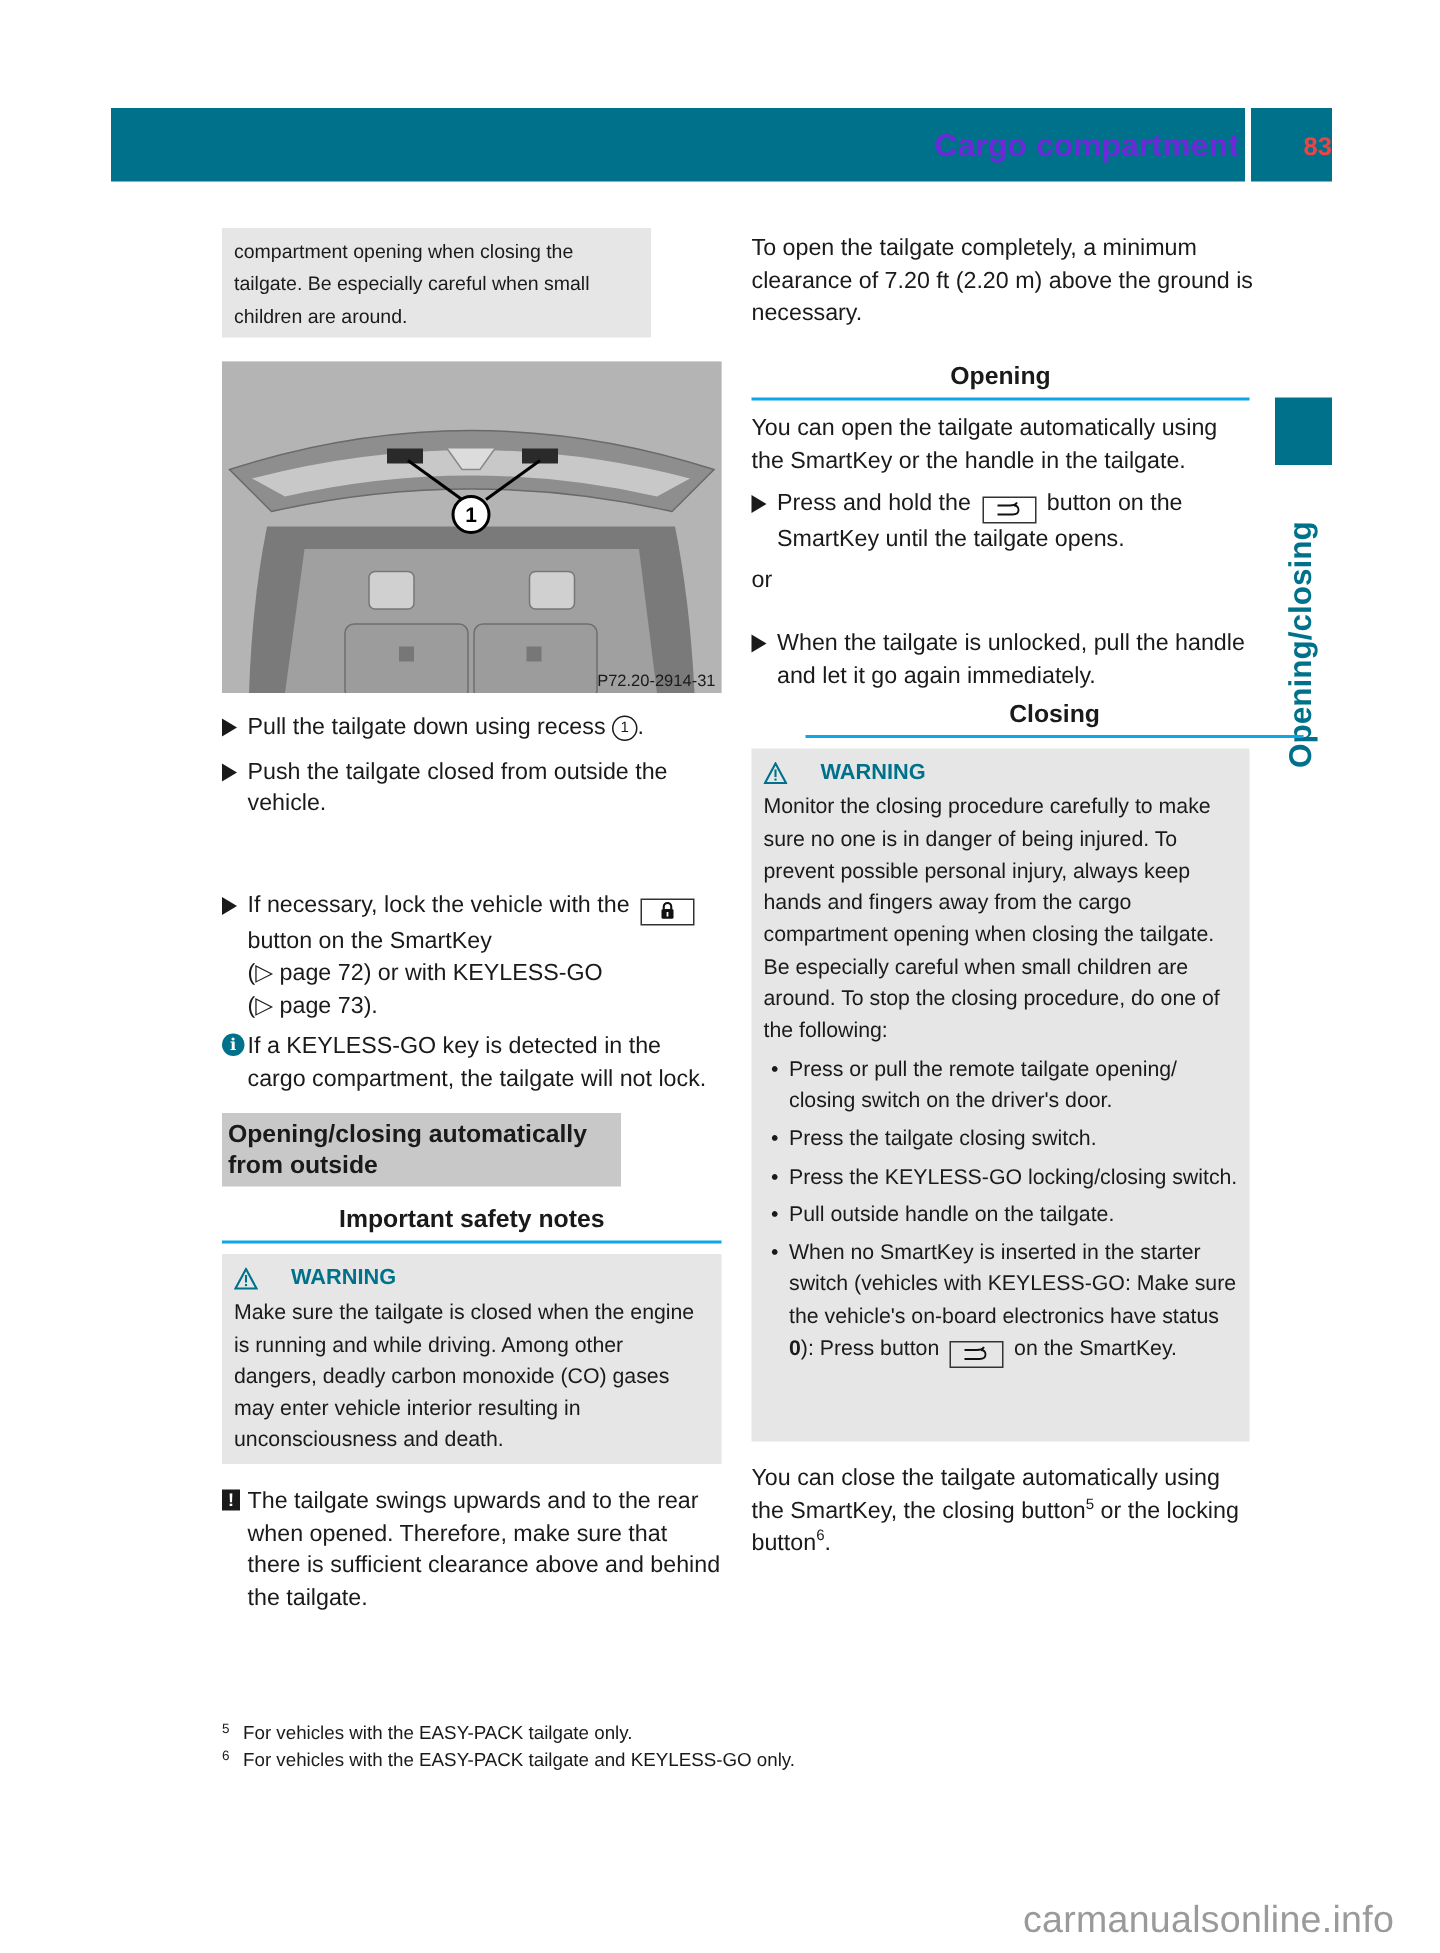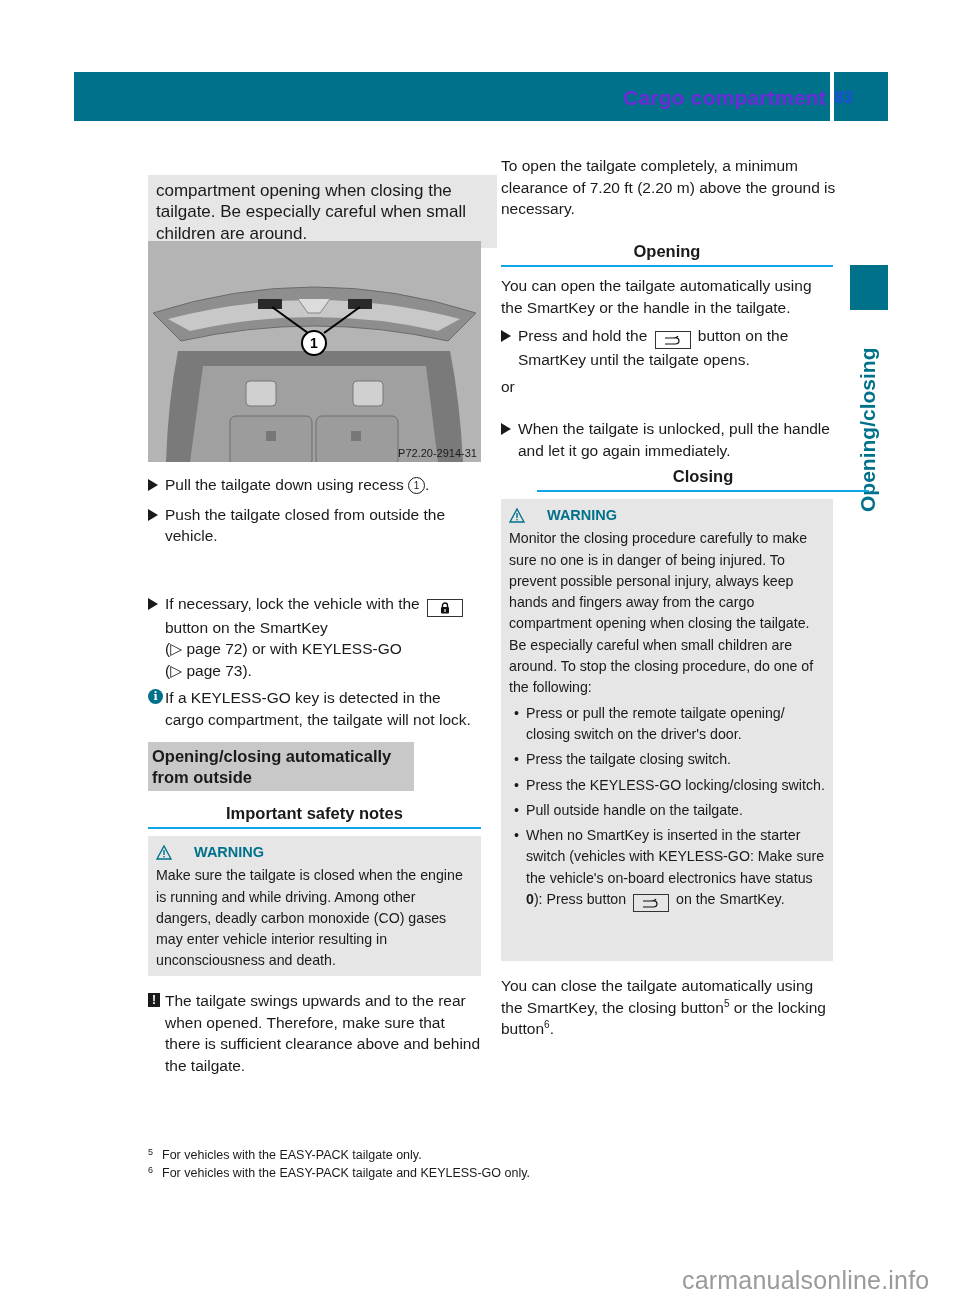--- a/index.html
+++ b/index.html
@@ -3,21 +3,21 @@
 <meta charset="utf-8">
 <style>
   html, body { margin:0; padding:0; }
   body { width:960px; height:1302px; background:#ffffff; position:relative; overflow:hidden;
          font-family:"Liberation Sans", "DejaVu Sans", sans-serif; color:#1a1a1a; }
   .abs { position:absolute; }
   .teal { background:#00718a; }
   .header-bar { left:74px; top:72px; width:756px; height:49px; }
   .header-title { right:134px; top:86px; color:#6d28d9; font-weight:bold; font-size:21px; letter-spacing:0.2px; }
   .page-box { left:834px; top:72px; width:54px; height:49px; }
-  .page-num { left:834px; width:54px; top:88px; text-align:left; color:#1d4ed8; font-weight:bold; font-size:17px; }
+  .page-num { left:834px; width:54px; top:88px; text-align:right; color:#ef4444; font-weight:bold; font-size:17px; }
   .side-tab { left:850px; top:265px; width:38px; height:45px; }
   .side-label { left:856px; top:512px; transform-origin:0 0; transform:rotate(-90deg); color:#00718a;
                 font-weight:bold; font-size:21px; white-space:nowrap; }
 
   .col { font-size:15.5px; line-height:21.5px; }
   .greybox { background:#e6e6e6; }
   .warn-box { background:#e6e6e6; padding:6px 8px 8px 8px; box-sizing:border-box; font-size:14.2px; line-height:21.3px; }
   .warn-title { color:#00718a; font-weight:bold; font-size:14.5px; display:flex; align-items:center; gap:22px; margin-bottom:2px; }
   .warn-title svg { width:16px; height:15px; }
   .bullet-step { position:relative; padding-left:17px; margin-bottom:8px; }
@@ -38,21 +38,21 @@
 </head>
 <body>
 
 <div class="abs teal header-bar"></div>
 <div class="abs header-title">Cargo compartment</div>
 <div class="abs teal page-box"></div>
 <div class="abs page-num">83</div>
 <div class="abs teal side-tab"></div>
 <div class="abs side-label">Opening/closing</div>
 
-<div class="abs greybox col" style="left:148px; top:152px; width:349px; height:73px; padding:5px 8px; box-sizing:border-box; font-size:17px; line-height:21.3px;margin-top:23px;">
+<div class="abs greybox col" style="left:148px; top:152px; width:286px; height:73px; padding:5px 8px; box-sizing:border-box; font-size:13px; line-height:21.3px;">
   <span>compartment opening when closing the tailgate. Be especially careful when small children are around.</span>
 </div>
 
 <div class="abs" style="left:148px; top:241px; width:333px; height:221px; background:#a9a9a9; overflow:hidden;">
   <svg width="333" height="221" viewBox="0 0 333 221">
     <rect x="0" y="0" width="333" height="221" fill="#b4b4b4"></rect>
 
     <path d="M5 72 Q166 20 328 72 L300 100 Q166 70 33 100 Z" fill="#8e8e8e" stroke="#6a6a6a" stroke-width="1"></path>
     <path d="M20 78 Q166 40 312 78 L290 90 Q166 62 42 90 Z" fill="#c8c8c8"></path>
     <rect x="110" y="58" width="24" height="10" fill="#2a2a2a"></rect>

